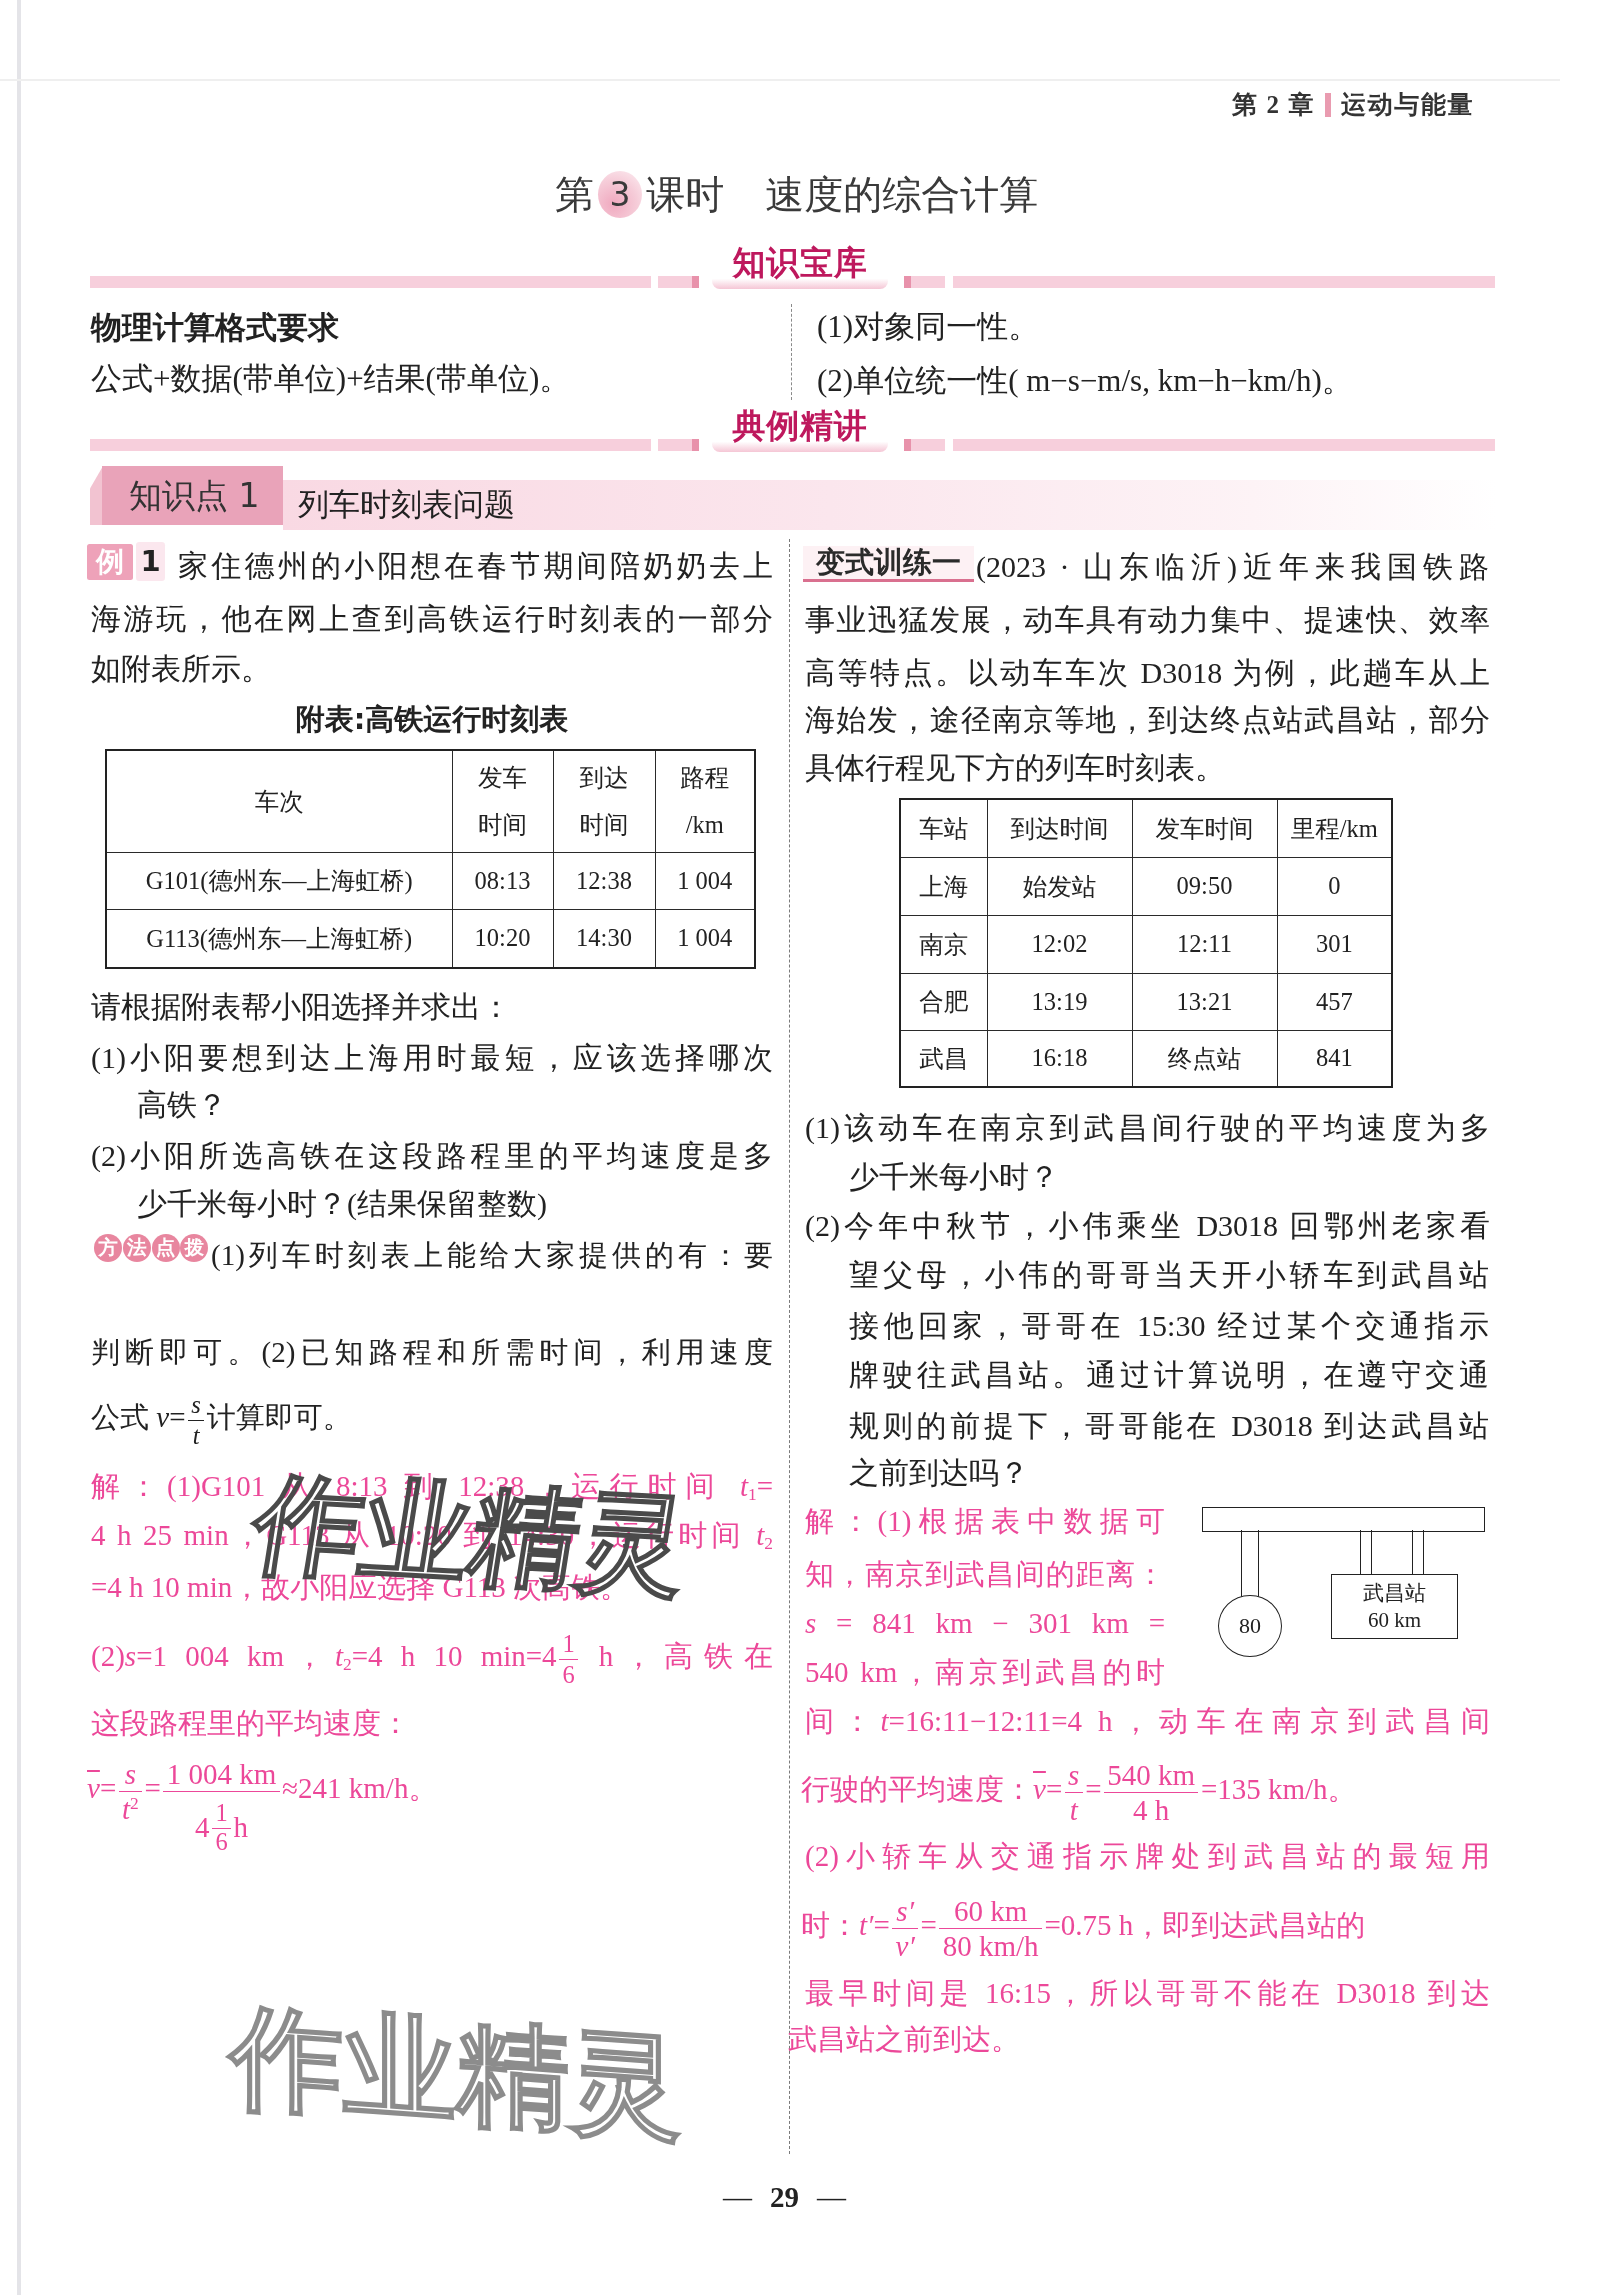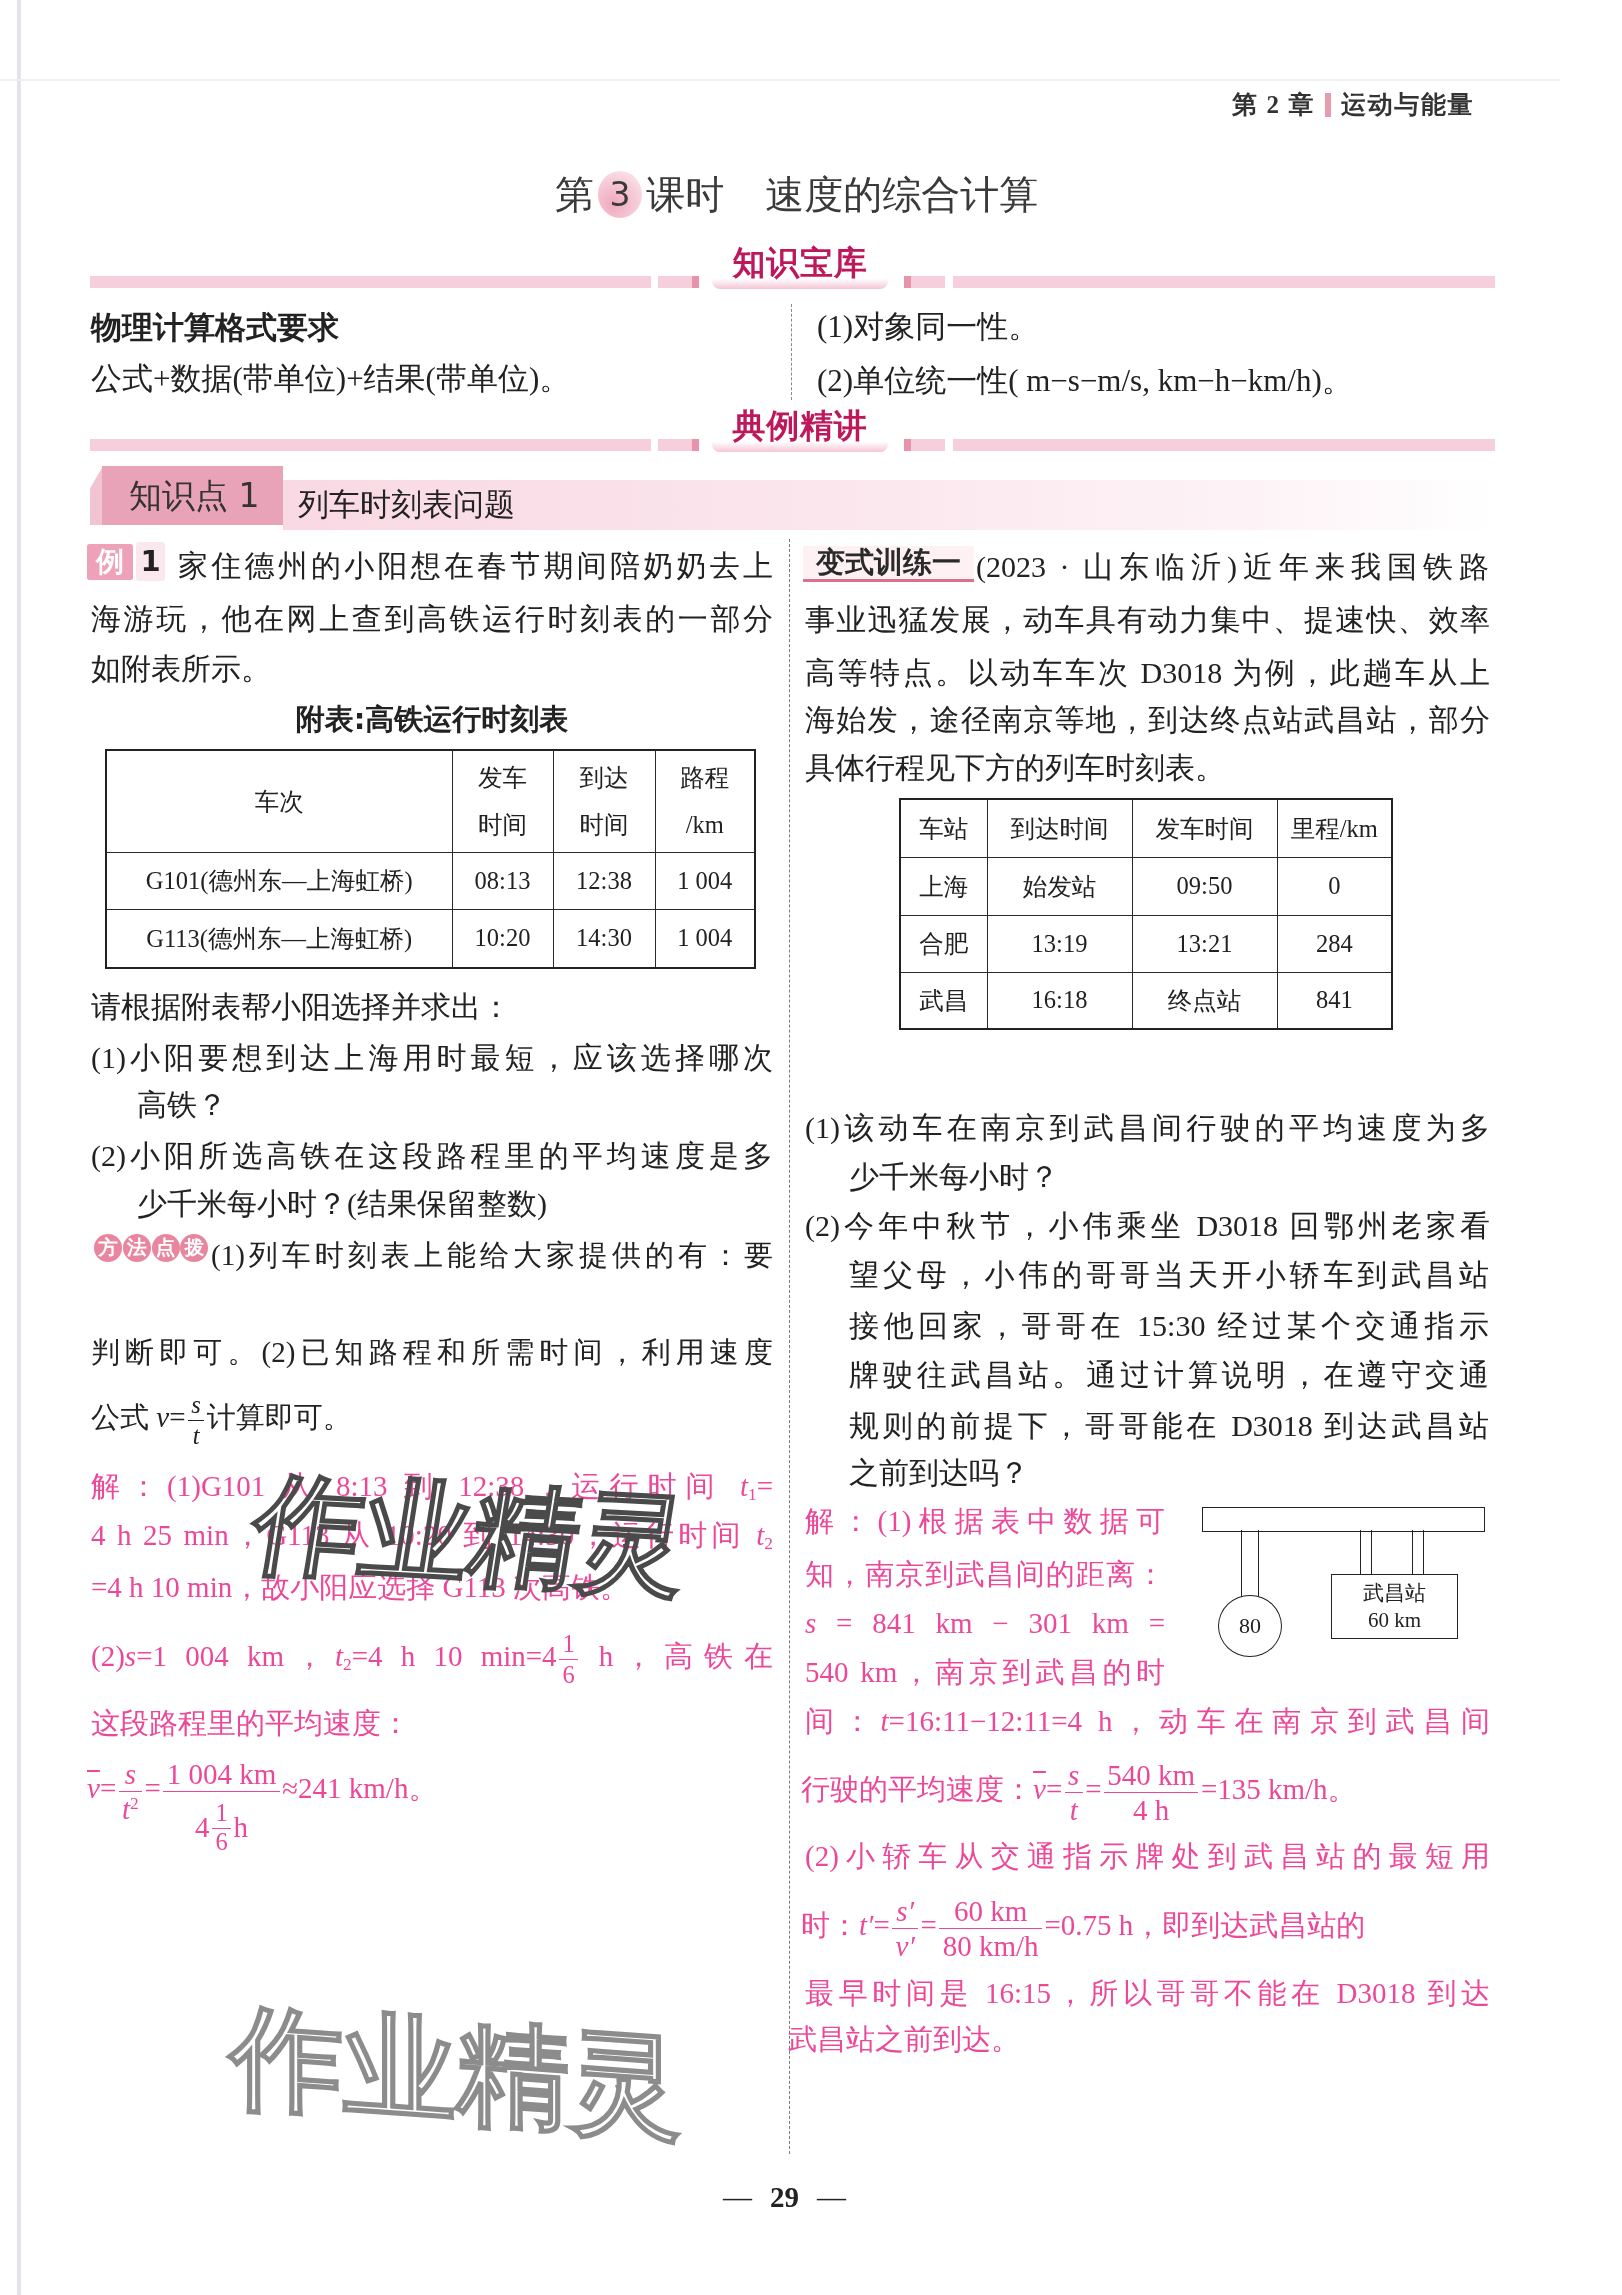--- a/index.html
+++ b/index.html
@@ -273,25 +273,31 @@
       <th>到达时间</th>
       <th>发车时间</th>
       <th>里程/km</th>
     </tr>
     <tr style="height:58px">
       <td>上海</td>
       <td>始发站</td>
       <td>09:50</td>
       <td>0</td>
     </tr>
+    <tr style="height:58px">
+      <td>南京</td>
+      <td>12:02</td>
+      <td>12:11</td>
+      <td>301</td>
+    </tr>
     <tr style="height:57px">
       <td>合肥</td>
       <td>13:19</td>
       <td>13:21</td>
-      <td>284</td>
+      <td>457</td>
     </tr>
     <tr style="height:57px">
       <td>武昌</td>
       <td>16:18</td>
       <td>终点站</td>
       <td>841</td>
     </tr>
   </tbody>
     </table>
 

